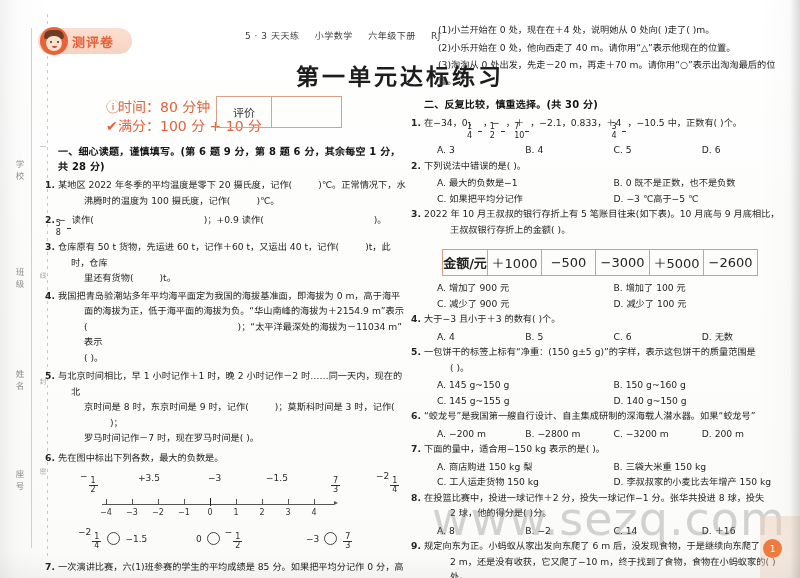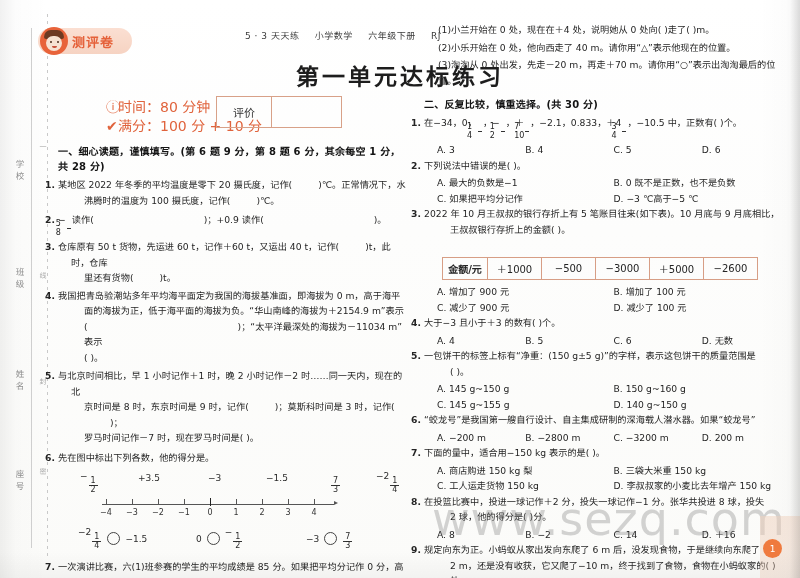--- a/index.html
+++ b/index.html
@@ -112,22 +112,22 @@
   .numline .tk.zero{top:3px;height:8px;background:#222;}
   .numline .lb{position:absolute;top:13px;font-size:8px;color:#333;transform:translateX(-50%);}
 
   
   .cmp-row{display:flex;font-size:9px;align-items:center;padding-left:20px;margin-top:6px;}
   .cmp-row>div{display:flex;align-items:center;}
   .circ{display:inline-block;width:11px;height:11px;border:1px solid #444;border-radius:50%;margin:0 5px;}
 
   
   .bank{
-    margin:20px 0 4px 18px;border:1px solid #d79e85;border-collapse:collapse;
-    font-size:10px;color:#242424;
+    margin:12px 0 4px 18px;border:1px solid #d79e85;border-collapse:collapse;
+    font-size:13px;color:#242424;
   }
   .bank td{border-left:1px solid #d79e85;padding:3px 0;text-align:center;width:53px;}
   .bank td:first-child{border-left:none;font-weight:700;width:44px;}
 
   
   .watermark{
     position:absolute;left:432px;top:492px;
     font-size:46px;color:rgba(120,120,120,.32);
     font-family:"DejaVu Sans","Liberation Sans",sans-serif;
     letter-spacing:1px;font-weight:400;pointer-events:none;
@@ -223,21 +223,21 @@
       <span class="qbody" style="padding-left:26px;text-indent:0">(                    )。</span>
     </div>
 
     <div class="q" style="margin-top:3px">
       <span class="qbody"><span class="num">5.&nbsp;</span><span>与北京时间相比，早 1 小时记作＋1 时，晚 2 小时记作－2 时……同一天内，现在的北</span></span>
       <span class="qbody" style="padding-left:26px;text-indent:0"><span>京时间是 8 时，东京时间是 9 时，记作(</span><span class="blank"></span><span>)；莫斯科时间是 3 时，记作(</span><span class="blank"></span><span>)；</span></span>
       <span class="qbody" style="padding-left:26px;text-indent:0">罗马时间记作－7 时，现在罗马时间是(          )。</span>
     </div>
 
     <div class="q" style="margin-top:4px">
-      <span class="qbody"><span class="num">6.&nbsp;</span><span>先在图中标出下列各数，他的得分是。</span></span>
+      <span class="qbody"><span class="num">6.&nbsp;</span><span>先在图中标出下列各数，最大的负数是。</span></span>
     </div>
 
     <div style="position:relative;height:24px;margin:4px 0 0 22px;font-size:9px">
       <span style="position:absolute;left:0;top:2px">−<span class="frac">
             <span class="n">1</span>
             <span class="d">2</span>
           </span></span>
       <span style="position:absolute;left:58px;top:4px">+3.5</span>
       <span style="position:absolute;left:128px;top:4px">−3</span>
       <span style="position:absolute;left:186px;top:4px">−1.5</span>

